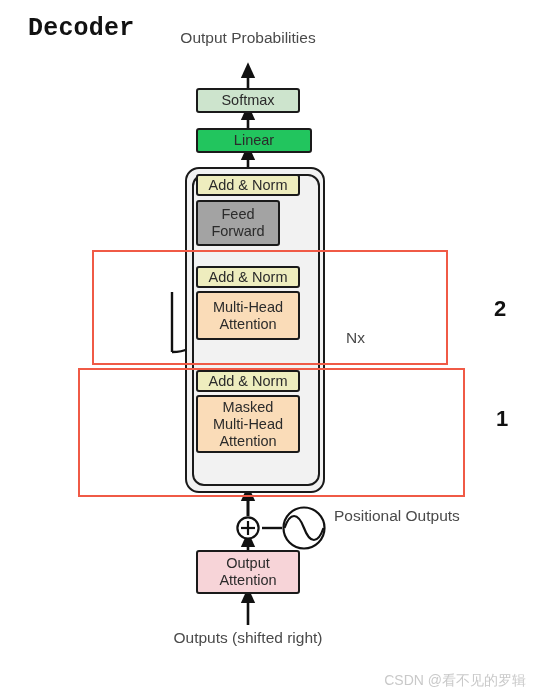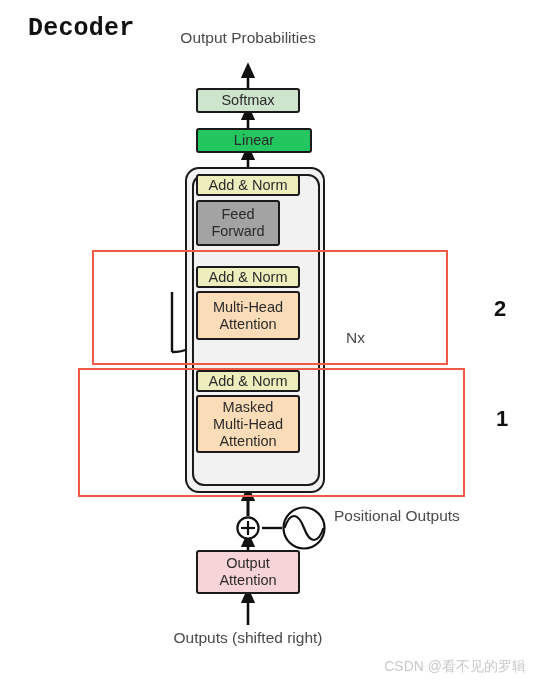--- a/index.html
+++ b/index.html
@@ -80,21 +80,21 @@
   }
   .rednum {
     font-size: 22px;
     font-weight: bold;
     color: #111111;
   }
 
   
   #watermark {
     right: 12px;
-    bottom: 14px;
+    bottom: 0;
     font-size: 14px;
     color: #c9c9c9;
     white-space: nowrap;
   }
 
   svg { overflow: visible; }
 </style>
 </head>
 <body>
 

